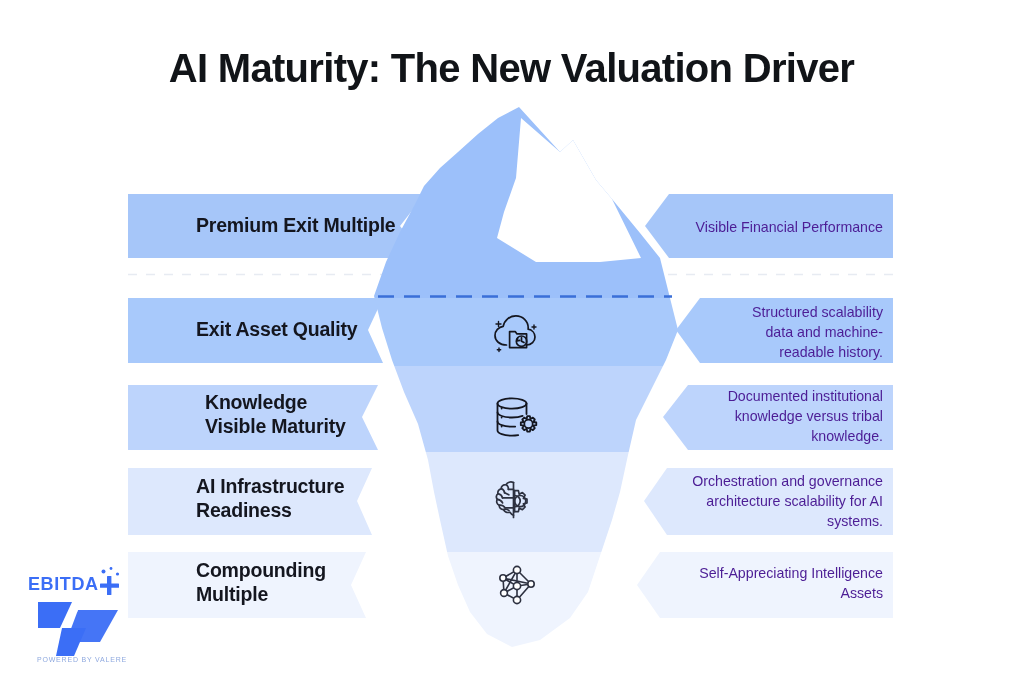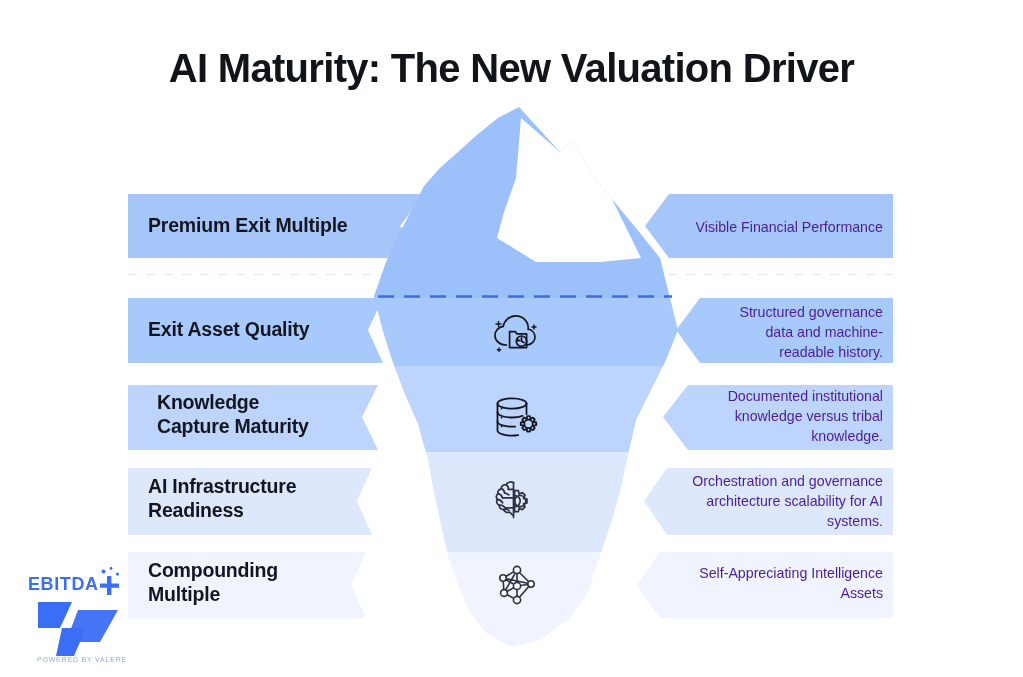--- a/index.html
+++ b/index.html
@@ -33,20 +33,21 @@
   
   .lbl{
     position:absolute;
     z-index:4;
     font-weight:bold;
     color:#14161f;
     letter-spacing:-0.2px;
     line-height:1.22;
     font-size:19.5px;
     white-space:pre-line;
+    margin-left:48px;
   }
   .desc{
     position:absolute;
     z-index:4;
     color:#4c1d95;
     text-align:right;
     font-size:14.2px;
     line-height:1.42;
     letter-spacing:0px;
     white-space:pre-line;
@@ -116,28 +117,28 @@
              L536,262 L600,262 L641,258
              L612,199 L596,180 L573,140 L560,152 Z" fill="#FFFFFF"></path>
     <path d="M497,238 L470,258 L448,272 L448,240 L466,232 L482,222 Z" fill="#FFFFFF" opacity="0"></path>
 
     <line x1="378" y1="296.5" x2="672" y2="296.5" stroke="#3A6FD8" stroke-width="2.4" stroke-dasharray="16 10"></line>
   </svg>
 
   <div class="lbl" style="left:148px;top:214px;">Premium Exit Multiple</div>
   <div class="lbl" style="left:148px;top:318px;">Exit Asset Quality</div>
   <div class="lbl" style="left:157px;top:391px;">Knowledge
-Capture Maturity</div>
+Visible Maturity</div>
   <div class="lbl" style="left:148px;top:475px;">AI Infrastructure
 Readiness</div>
   <div class="lbl" style="left:148px;top:559px;">Compounding
 Multiple</div>
 
   <div class="desc" style="left:633px;top:217px;width:250px;">Visible Financial Performance</div>
-  <div class="desc" style="left:633px;top:302px;width:250px;">Structured governance
+  <div class="desc" style="left:633px;top:302px;width:250px;">Structured scalability
 data and machine-
 readable history.</div>
   <div class="desc" style="left:633px;top:386px;width:250px;">Documented institutional
 knowledge versus tribal
 knowledge.</div>
   <div class="desc" style="left:633px;top:471px;width:250px;">Orchestration and governance
 architecture scalability for AI
 systems.</div>
   <div class="desc" style="left:633px;top:563px;width:250px;">Self-Appreciating Intelligence
 Assets</div>

